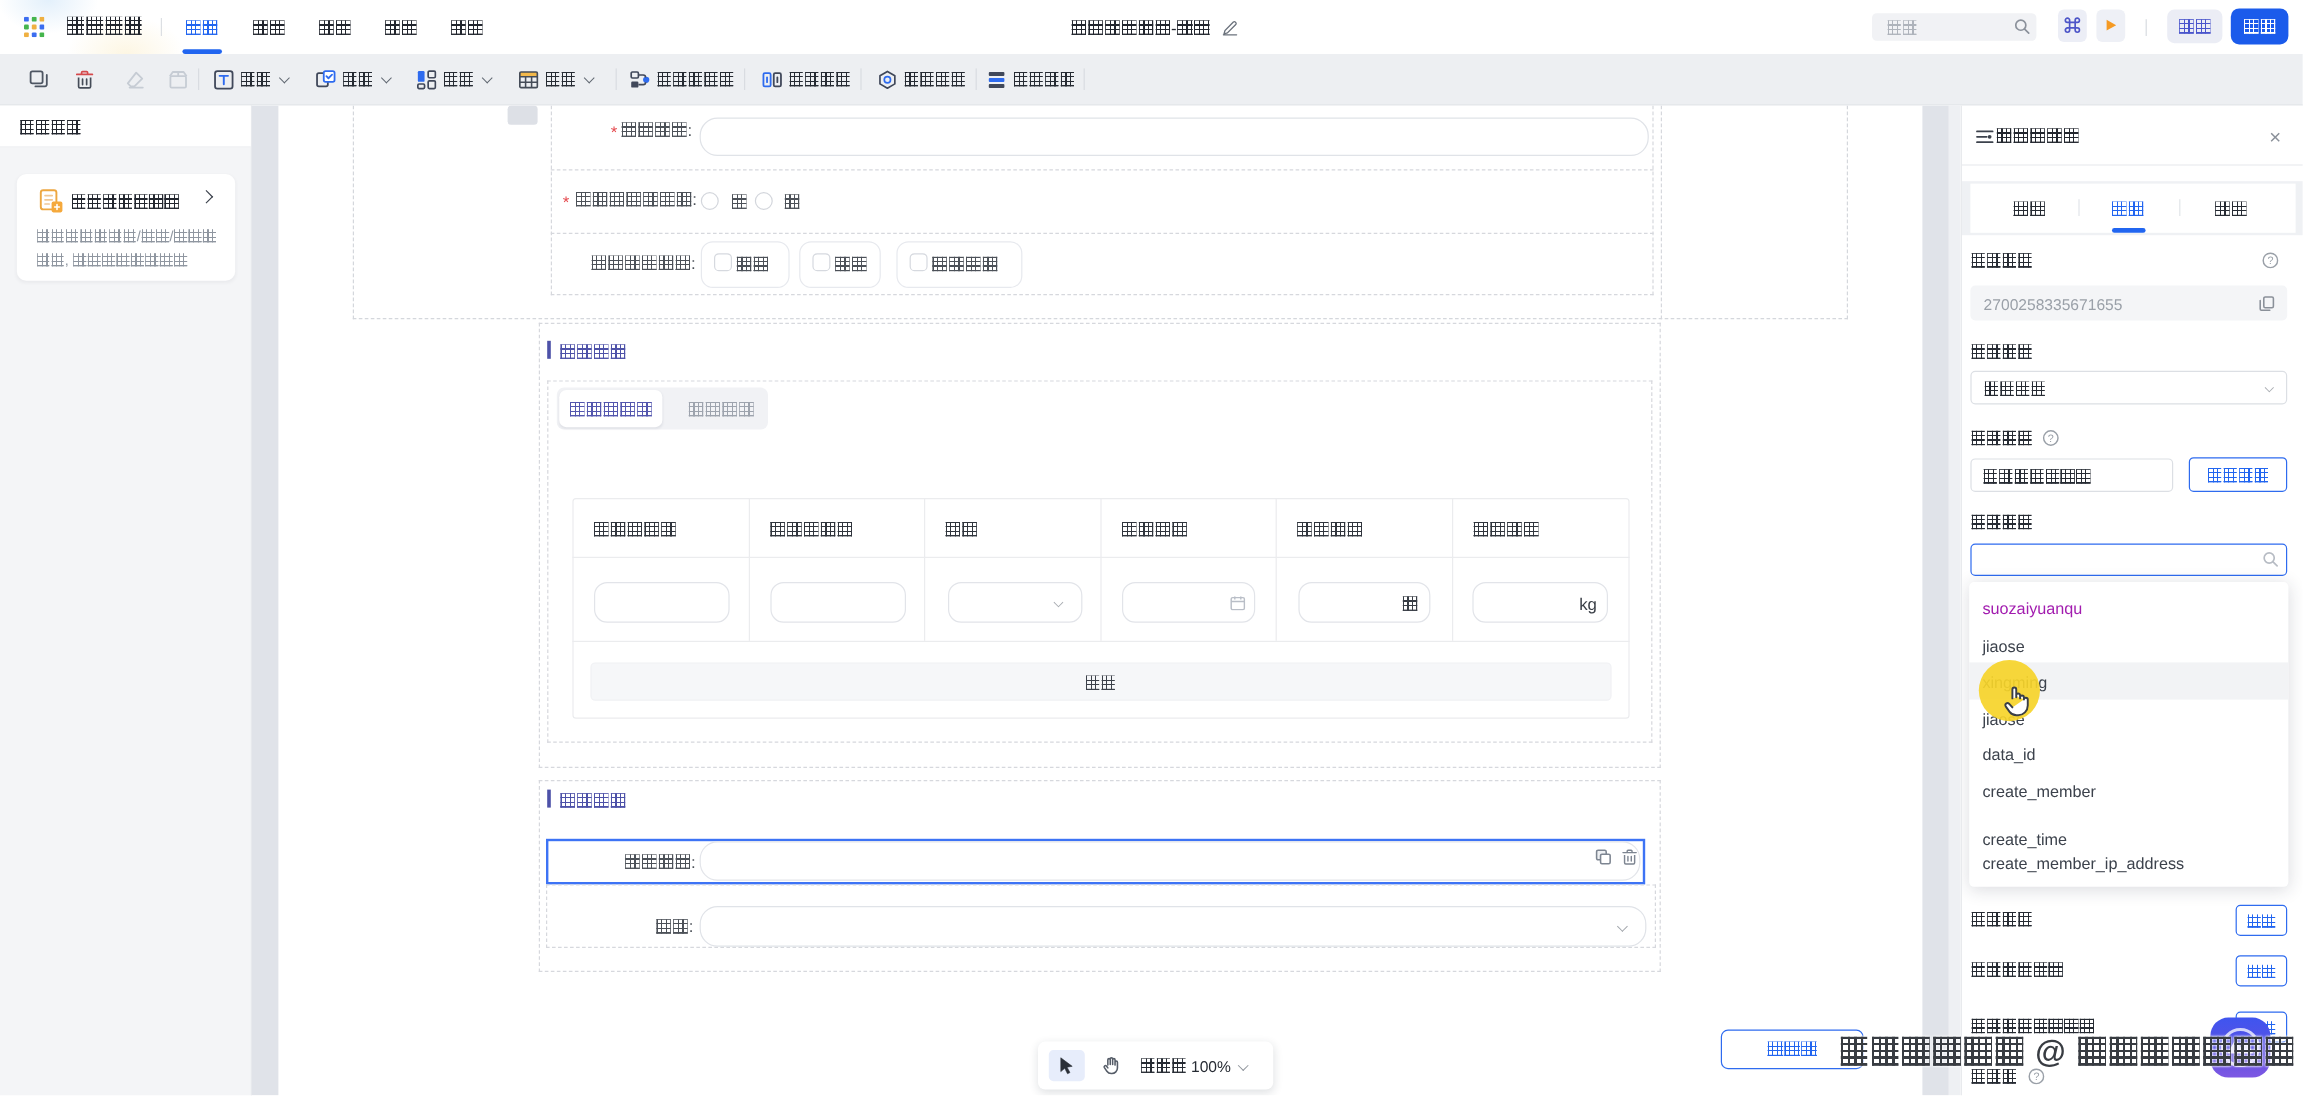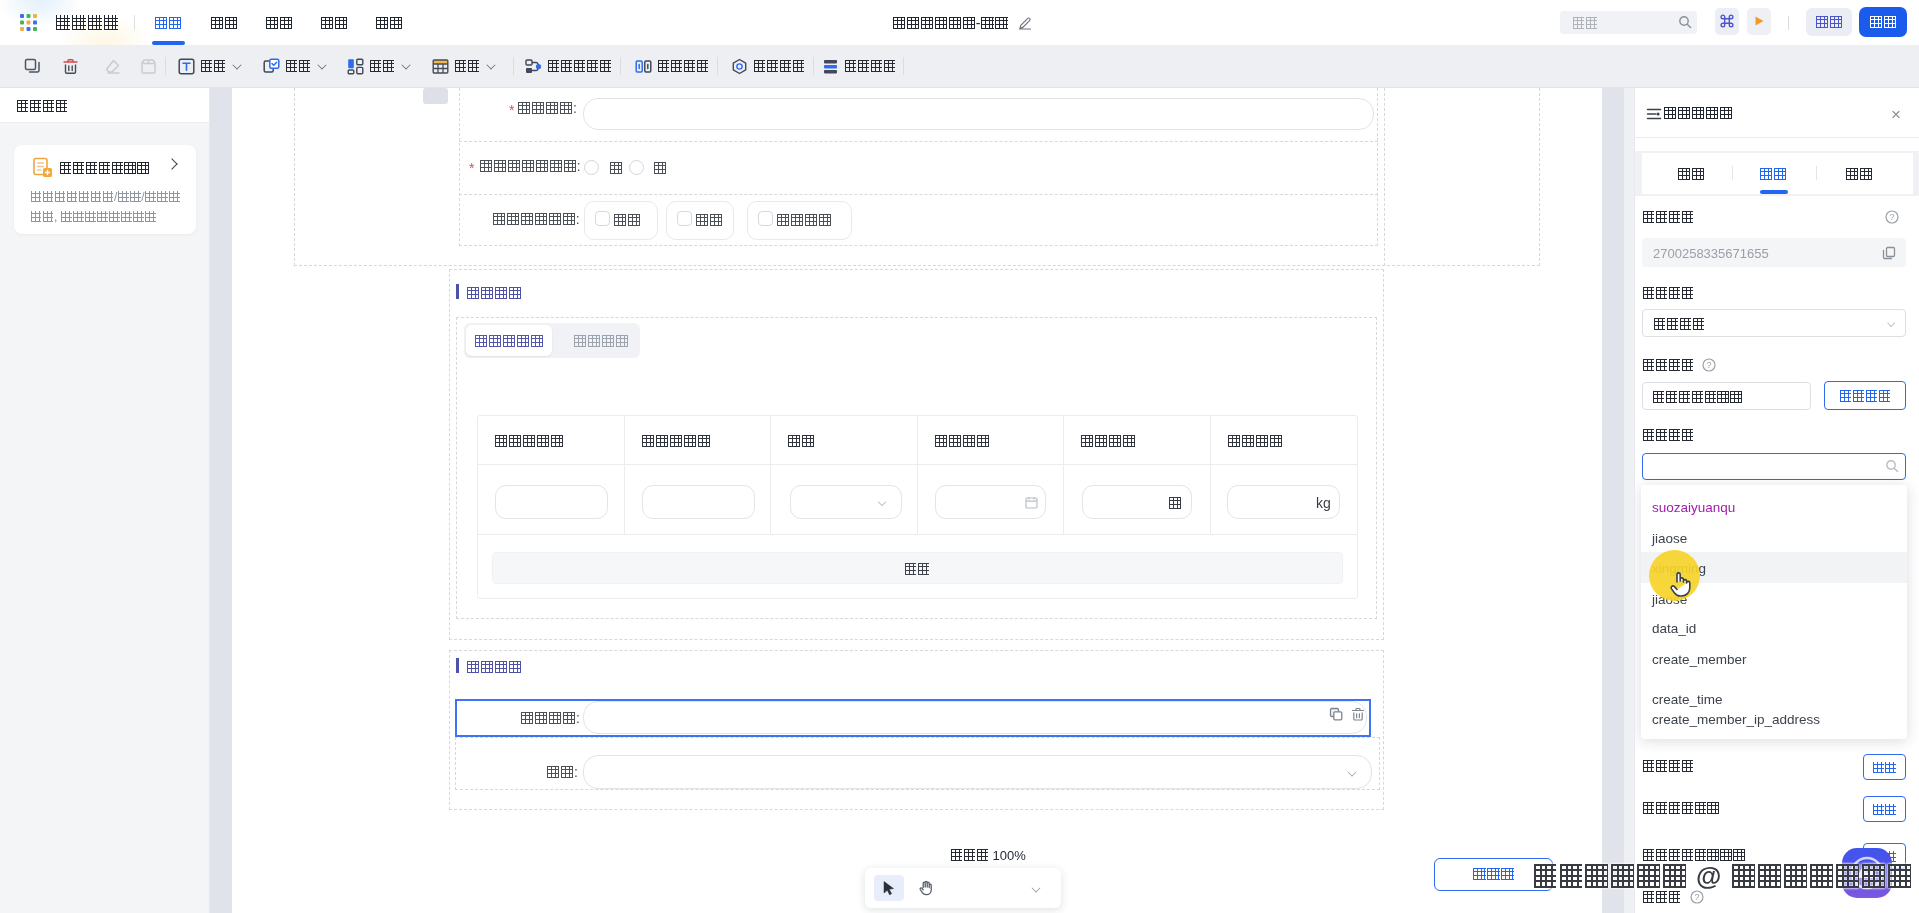--- a/index.html
+++ b/index.html
@@ -247,21 +247,21 @@
       <div class="inp" style="left:373px;top:667px;width:789px;height:34px"></div>
       <div class="chev" style="left:1138px;top:680px;opacity:.6"></div>
       <div class="abs" style="left:655px;top:780px;width:196px;height:40px;background:#fff;border-radius:6px;box-shadow:0 2px 8px rgba(30,40,60,.14)"></div>
       <div class="abs" style="left:664px;top:787px;width:30px;height:26px;background:#e7edfb;border-radius:4px"></div>
       <svg class="abs" style="left:671px;top:792px" width="16" height="16" viewBox="0 0 16 16">
         <path d="M3 1.5 L12.5 8.6 L8.2 9.3 L10.6 13.8 L8.6 14.8 L6.3 10.3 L3 13 Z" fill="#2b3038" stroke="#2b3038" stroke-width="0.5" stroke-linejoin="round"></path>
       </svg>
       <svg class="abs" style="left:708px;top:792px" width="16" height="16" viewBox="0 0 16 16">
         <path d="M5.2 7.5 V3.2 a1 1 0 0 1 2 0 V7 m0 -4.5 a1 1 0 0 1 2 0 V7 m0 -3.8 a1 1 0 0 1 2 0 V7.6 m0 -2.4 a1 1 0 0 1 2 0 V10 a4.6 4.6 0 0 1 -4.6 4.6 H8 a4.4 4.4 0 0 1 -3.6 -1.9 L2.2 9.5 a1.1 1.1 0 0 1 1.8 -1.2 l1.2 1.6" stroke="#565d68" stroke-width="1.3" fill="none" stroke-linecap="round" stroke-linejoin="round"></path>
       </svg>
-      <div class="abs" style="left:740px;top:760px;font-size:13px;color:#262b33"><i class="c"></i><i class="c"></i><i class="c"></i> 100%</div>
+      <div class="abs" style="left:740px;top:793px;font-size:13px;color:#262b33"><i class="c"></i><i class="c"></i><i class="c"></i> 100%</div>
       <div class="chev" style="left:822px;top:796px;opacity:.7"></div>
       <div class="abs" style="left:1224px;top:770px;width:119px;height:33px;background:#fff;border:1px solid #2e6bef;border-radius:6px;color:#2165f0;font-size:14px;text-align:center;line-height:31px"><i class="c"></i><i class="c"></i><i class="c"></i></div>
     </div>
     <div class="abs" style="left:1634px;top:88px;width:285px;height:825px;background:#fff;border-left:1px solid #e8eaed;overflow:hidden">
       <svg class="abs" style="left:11px;top:18px" width="16" height="16" viewBox="0 0 16 16">
         <path d="M1.5 3.5 h13 M1.5 8 h8 M1.5 12.5 h13" stroke="#3c424c" stroke-width="1.5" stroke-linecap="round"></path>
         <circle cx="12" cy="8" r="1.6" fill="#3c424c"></circle>
       </svg>
       <div class="abs" style="left:28px;top:17px;font-size:14px;font-weight:bold;color:#22262e"><i class="c"></i><i class="c"></i><i class="c"></i><i class="c"></i><i class="c"></i></div>
       <div class="abs" style="left:256px;top:17px;font-size:17px;color:#8a9099">×</div>

